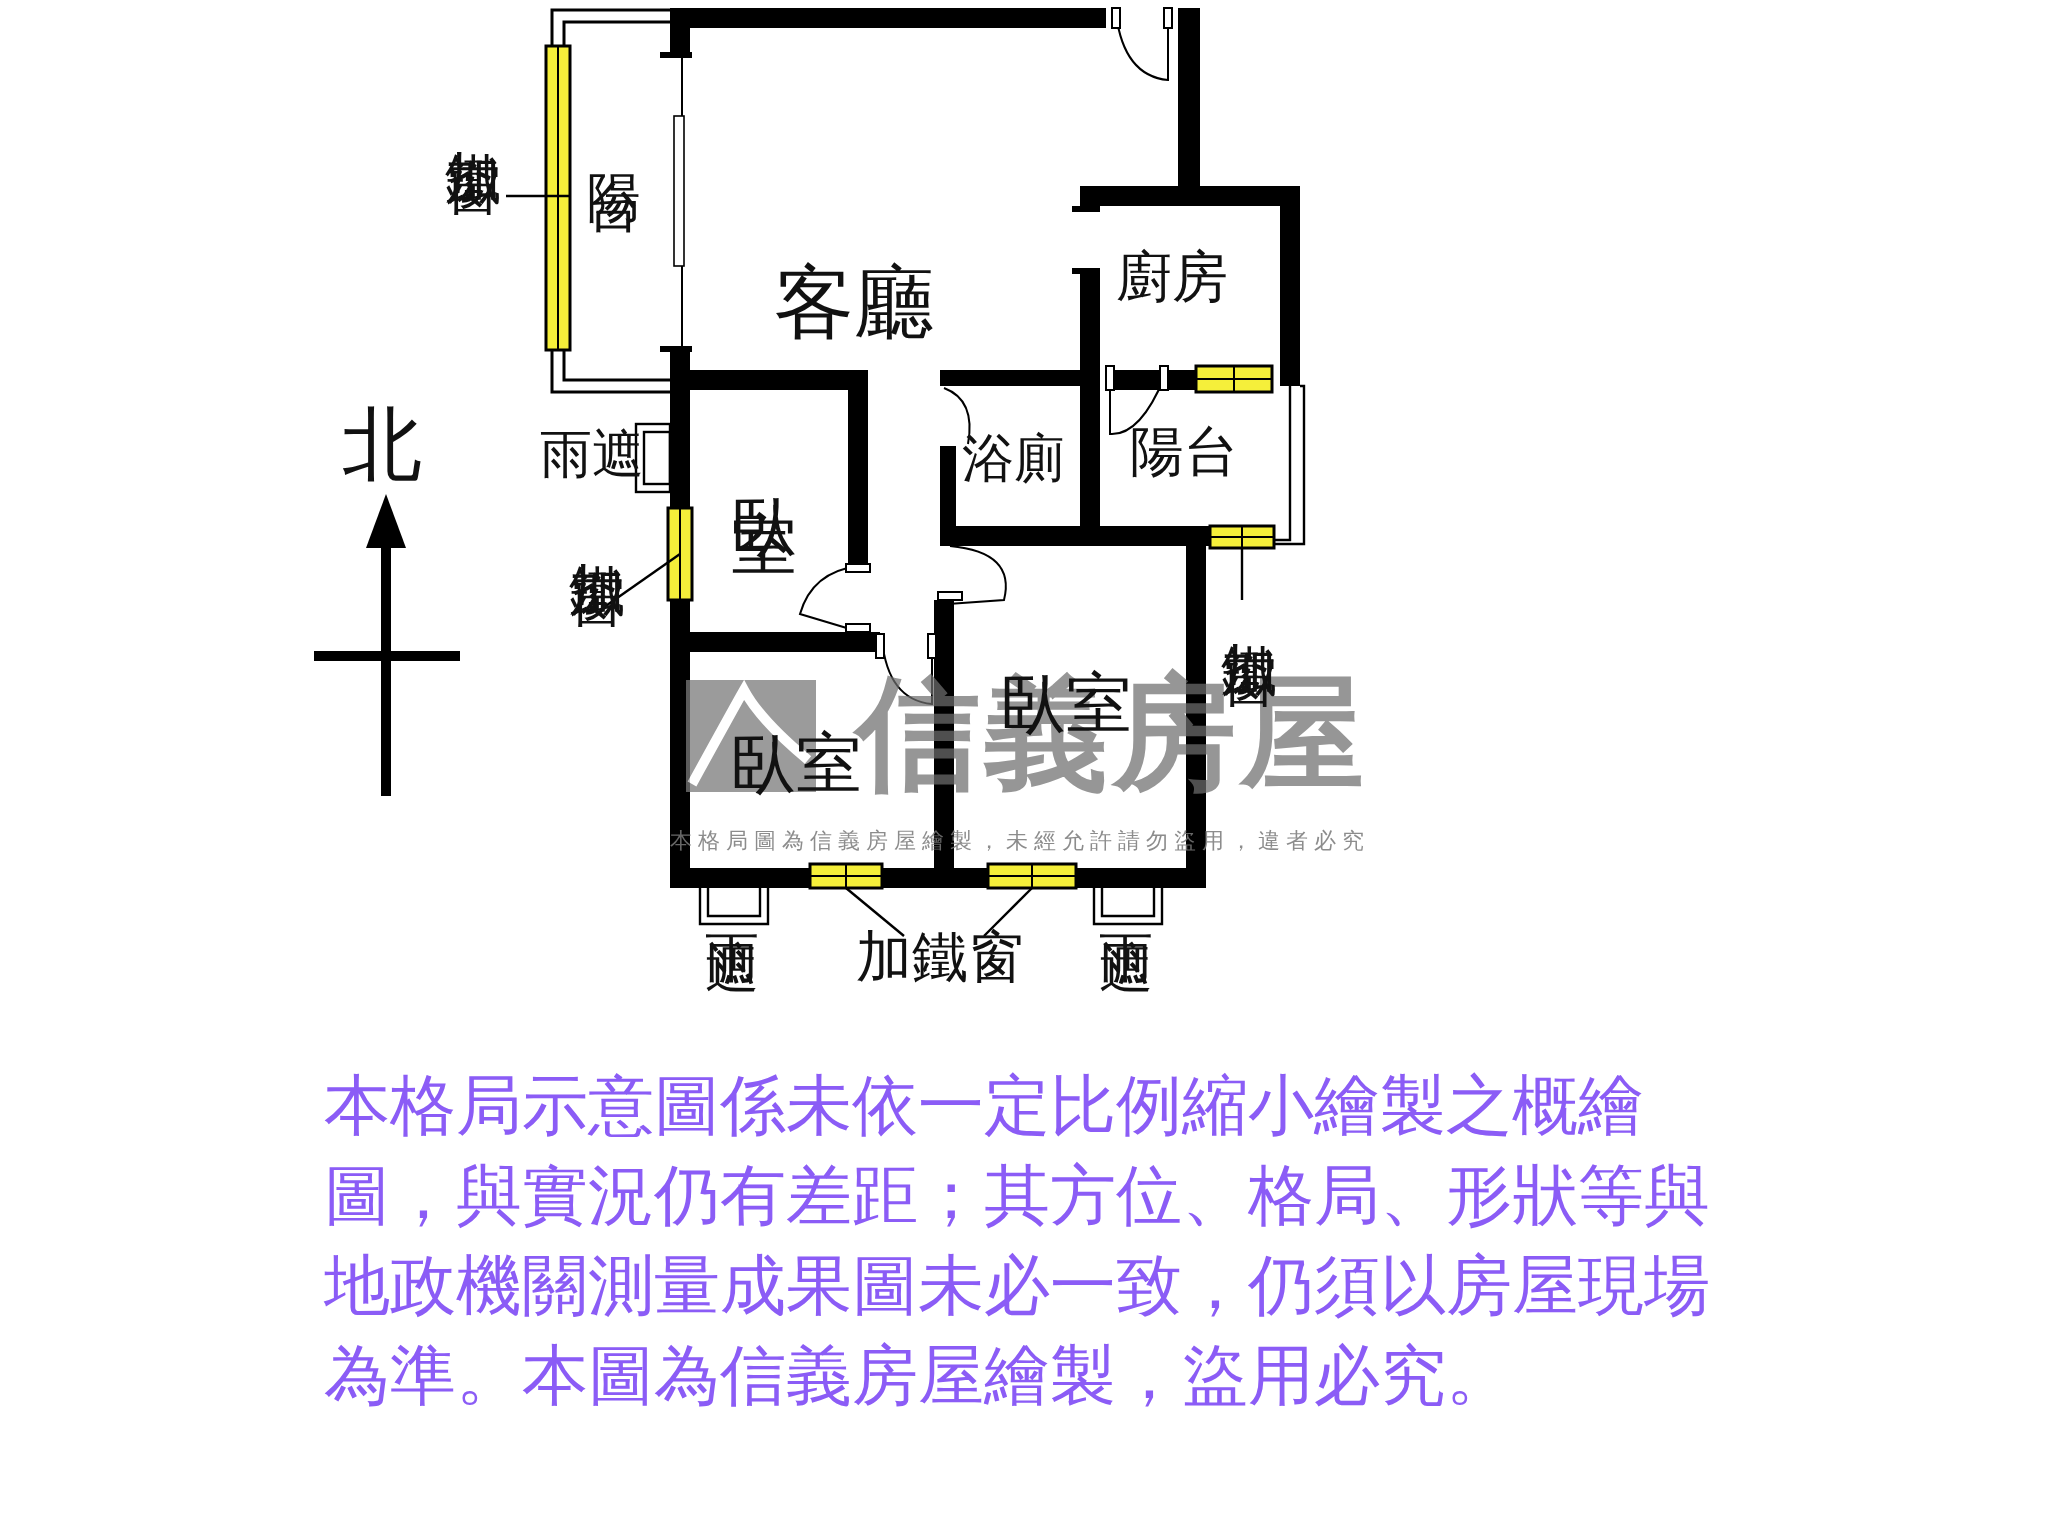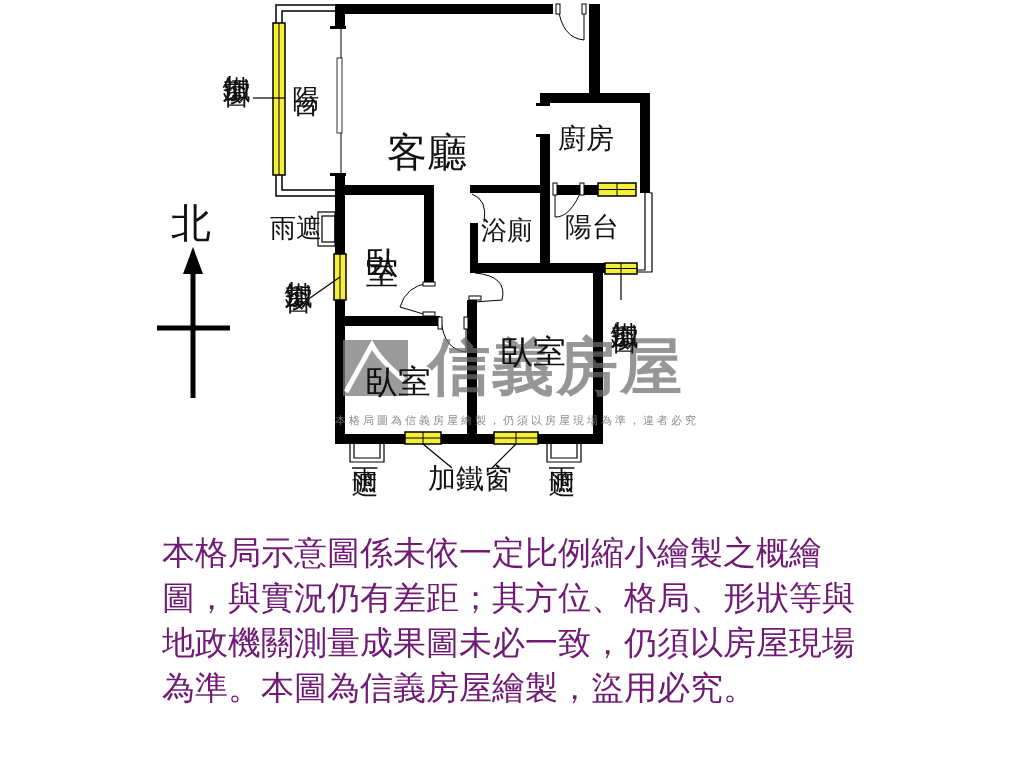--- a/index.html
+++ b/index.html
@@ -4,21 +4,21 @@
   <style>
     html, body { margin: 0; padding: 0; background: #ffffff; }
     body { width: 1024px; height: 768px; position: relative; overflow: hidden;
            font-family: "DejaVu Serif", "Liberation Serif", serif; color: #111; }
     #plan { position: absolute; left: 0; top: 0; width: 1024px; height: 520px; }
     .label { position: absolute; font-family: "DejaVu Serif", "Liberation Serif", serif; color: #111; line-height: 1; white-space: nowrap; }
     .vlabel { position: absolute; font-family: "DejaVu Serif", "Liberation Serif", serif; color: #111; writing-mode: vertical-rl; text-orientation: upright; line-height: 1; letter-spacing: 2px; }
     .wm-big { position: absolute; font-family: "DejaVu Sans", "Liberation Sans", sans-serif; color: rgba(110,110,110,0.72); font-size: 62px; font-weight: bold; letter-spacing: 2px; line-height: 1; white-space: nowrap; margin-left: 14px; }
     .wm-small { position: absolute; font-family: "DejaVu Sans", "Liberation Sans", sans-serif; color: rgba(120,120,120,0.85); font-size: 11px; letter-spacing: 3px; white-space: nowrap; }
     #disclaimer { position: absolute; left: 162px; top: 530px; width: 712px;
-                  font-family: "DejaVu Serif", "Liberation Serif", serif; font-size: 33px; line-height: 45px; color: #701a75; }
+                  font-family: "DejaVu Serif", "Liberation Serif", serif; font-size: 33px; line-height: 45px; color: #8b5cf6; }
     #disclaimer p { margin: 0; }
   </style>
 </head>
 <body>
 
 <div id="plan">
   <svg width="1024" height="520" viewBox="0 0 1024 520">
 
     <g fill="none" stroke="#000" stroke-width="1.5">
       <path d="M336 5 L276 5 L276 196 L336 196"></path>
@@ -149,21 +149,21 @@
     </g>
 
     <g opacity="0.75">
       <rect x="343" y="340" width="65" height="56" fill="#7a7a7a"></rect>
       <path d="M346 392 Q368 352 372 345 Q380 360 404 380" fill="none" stroke="#fff" stroke-width="5"></path>
     </g>
   </svg>
 
   
   <div class="wm-big" style="left:414px; top:336px;">信義房屋</div>
-  <div class="wm-small" style="left:335px; top:413px;">本格局圖為信義房屋繪製，仍須以房屋現場為準，違者必究</div>
+  <div class="wm-small" style="left:335px; top:413px;">本格局圖為信義房屋繪製，未經允許請勿盜用，違者必究</div>
 
   
   <div class="label" style="left:387px; top:84px; font-size:40px;margin-top:48px;">客廳</div>
   <div class="label" style="left:558px; top:125px; font-size:28px;">廚房</div>
   <div class="vlabel" style="left:293px; top:66px; font-size:27px;">陽台</div>
   <div class="label" style="left:565px; top:213px; font-size:27px;">陽台</div>
   <div class="label" style="left:481px; top:217px; font-size:26px;text-align:center;">浴廁</div>
   <div class="vlabel" style="left:366px; top:223px; font-size:33px; letter-spacing:4px;">臥室</div>
   <div class="label" style="left:365px; top:365px; font-size:33px;">臥室</div>
   <div class="label" style="left:500px; top:335px; font-size:33px;">臥室</div>

